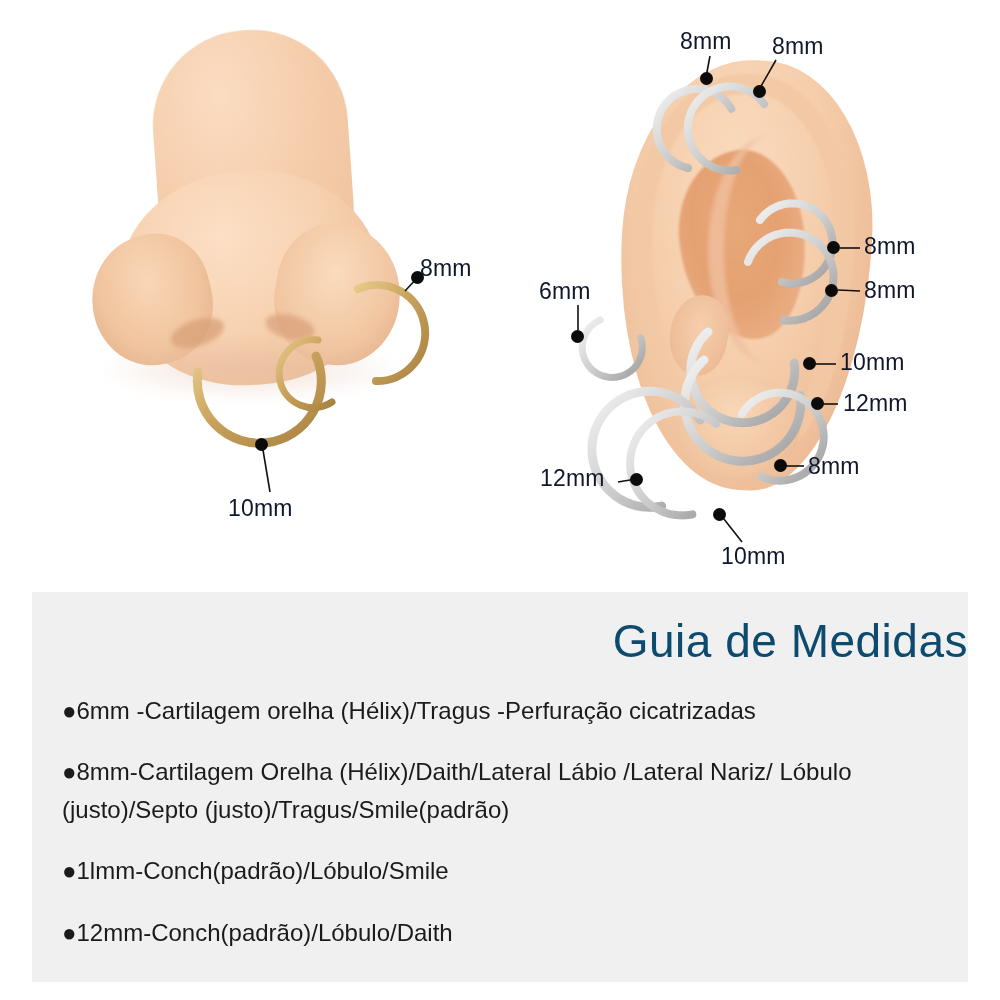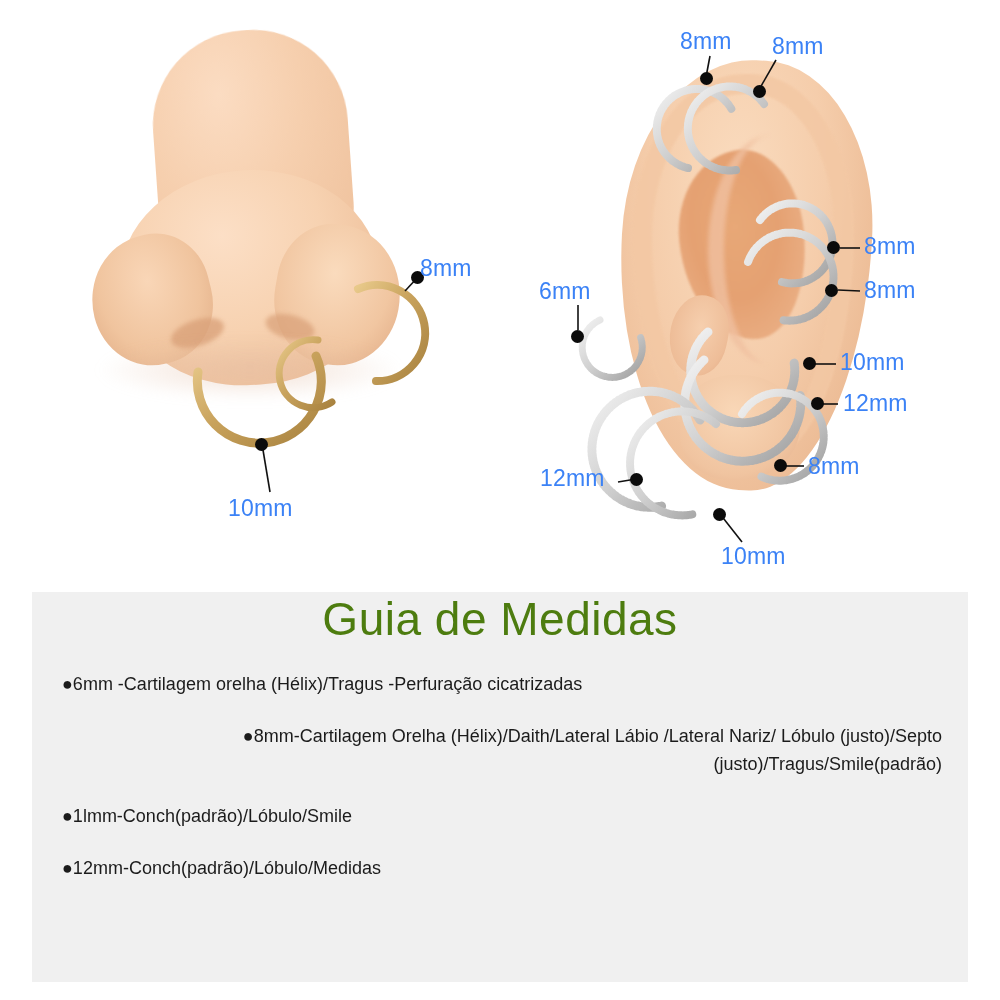--- a/index.html
+++ b/index.html
@@ -195,21 +195,21 @@
     top: 0;
     width: 1000px;
     height: 592px;
     pointer-events: none;
   }
 
   
   .callout {
     position: absolute;
     font-size: 23px;
-    color: #3b82f6;
+    color: #0f172a;
     white-space: nowrap;
     letter-spacing: 0.2px;
   }
   .dot {
     position: absolute;
     width: 13px;
     height: 13px;
     background: #0b0b0b;
     border-radius: 50%;
   }
@@ -217,41 +217,41 @@
   
   .guide {
     position: absolute;
     left: 32px;
     top: 592px;
     width: 936px;
     height: 390px;
     background: #f0f0f0;
   }
   .guide-title {
-    text-align: center;
-    color: #4d7c0f;
+    text-align: right;
+    color: #0c4a6e;
     font-size: 46px;
+    padding-top: 22px;
     letter-spacing: 0.5px;
     font-weight: normal;
     margin: 0;
   }
   .guide-lines {
     margin: 14px 0 0 0;
     padding: 0 26px 0 30px;
   }
   .gline {
-    font-size: 18px;
+    font-size: 24px;
     color: #1b1b1b;
     line-height: 1.56;
     white-space: nowrap;
     margin-top: 24px;
   }
   .gline.wrap2 {
     white-space: normal;
-    text-align: right;
   }
   .note {
     padding: 10px 26px 0 34px;
     font-size: 14.5px;
     color: #2a2a2a;
     line-height: 1.5;
   }
 </style>
 </head>
 <body>
@@ -411,18 +411,18 @@
 
   </div>
 
   <div class="guide">
     <div class="guide-title">Guia de Medidas</div>
 
     <div class="guide-lines">
       <div class="gline">●6mm -Cartilagem orelha (Hélix)/Tragus -Perfuração cicatrizadas</div>
       <div class="gline wrap2">●8mm-Cartilagem Orelha (Hélix)/Daith/Lateral Lábio /Lateral Nariz/ Lóbulo (justo)/Septo (justo)/Tragus/Smile(padrão)</div>
       <div class="gline">●1lmm-Conch(padrão)/Lóbulo/Smile</div>
-      <div class="gline">●12mm-Conch(padrão)/Lóbulo/Medidas</div>
+      <div class="gline">●12mm-Conch(padrão)/Lóbulo/Daith</div>
     </div>
 
   </div>
 
 </div>
 
 </body></html>

